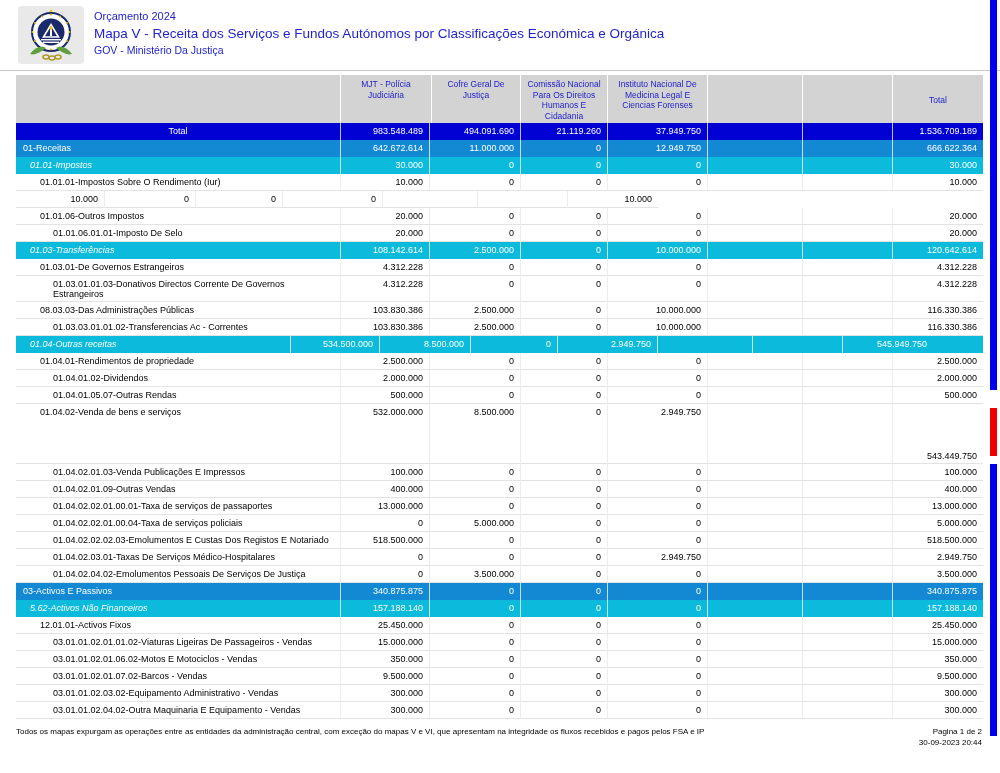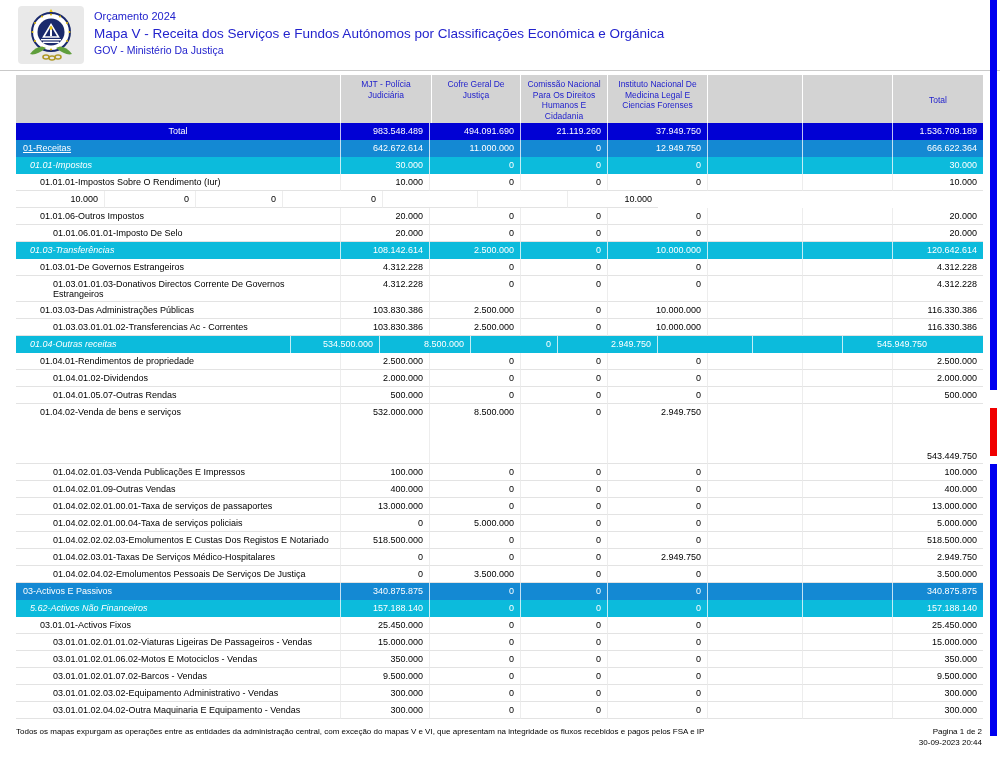--- a/index.html
+++ b/index.html
@@ -128,21 +128,21 @@
         <div class="cell lbl " style="width: 325px;">Total</div>
         <div class="cell num" style="width: 89px;">983.548.489</div>
         <div class="cell num" style="width: 91px;">494.091.690</div>
         <div class="cell num" style="width: 87px;">21.119.260</div>
         <div class="cell num" style="width: 100px;">37.949.750</div>
         <div class="cell num" style="width: 95px;"></div>
         <div class="cell num" style="width: 90px;"></div>
         <div class="cell num" style="width: 90px;">1.536.709.189</div>
       </div>
       <div class="trow r-lvl1">
-        <div class="cell lbl ind1" style="width: 325px; text-decoration: underline;">01-Receitas</div>
+        <div class="cell lbl ind1" style="width: 325px;">01-Receitas</div>
         <div class="cell num" style="width: 89px;">642.672.614</div>
         <div class="cell num" style="width: 91px;">11.000.000</div>
         <div class="cell num" style="width: 87px;">0</div>
         <div class="cell num" style="width: 100px;">12.949.750</div>
         <div class="cell num" style="width: 95px;"></div>
         <div class="cell num" style="width: 90px;"></div>
         <div class="cell num" style="width: 90px;">666.622.364</div>
       </div>
       <div class="trow r-lvl2">
         <div class="cell lbl ind2" style="width: 325px;">01.01-Impostos</div>
@@ -217,21 +217,21 @@
         <div class="cell lbl ind4" style="width: 325px;">01.03.01.01.03-Donativos Directos Corrente De Governos Estrangeiros</div>
         <div class="cell num" style="width: 89px;">4.312.228</div>
         <div class="cell num" style="width: 91px;">0</div>
         <div class="cell num" style="width: 87px;">0</div>
         <div class="cell num" style="width: 100px;">0</div>
         <div class="cell num" style="width: 95px;"></div>
         <div class="cell num" style="width: 90px;"></div>
         <div class="cell num" style="width: 90px;">4.312.228</div>
       </div>
       <div class="trow r-white">
-        <div class="cell lbl ind3" style="width: 325px;">01.03.03-Das Administrações Públicas</div>
+        <div class="cell lbl ind3" style="width: 325px;">08.03.03-Das Administrações Públicas</div>
         <div class="cell num" style="width: 89px;">103.830.386</div>
         <div class="cell num" style="width: 91px;">2.500.000</div>
         <div class="cell num" style="width: 87px;">0</div>
         <div class="cell num" style="width: 100px;">10.000.000</div>
         <div class="cell num" style="width: 95px;"></div>
         <div class="cell num" style="width: 90px;"></div>
         <div class="cell num" style="width: 90px;">116.330.386</div>
       </div>
       <div class="trow r-white">
         <div class="cell lbl ind4" style="width: 325px;">01.03.03.01.01.02-Transferencias Ac - Correntes</div>
@@ -377,21 +377,21 @@
         <div class="cell lbl ind2" style="width: 325px;">5.62-Activos Não Financeiros</div>
         <div class="cell num" style="width: 89px;">157.188.140</div>
         <div class="cell num" style="width: 91px;">0</div>
         <div class="cell num" style="width: 87px;">0</div>
         <div class="cell num" style="width: 100px;">0</div>
         <div class="cell num" style="width: 95px;"></div>
         <div class="cell num" style="width: 90px;"></div>
         <div class="cell num" style="width: 90px;">157.188.140</div>
       </div>
       <div class="trow r-white">
-        <div class="cell lbl ind3" style="width: 325px;">03.01.01-Activos Fixos</div>
+        <div class="cell lbl ind3" style="width: 325px;">12.01.01-Activos Fixos</div>
         <div class="cell num" style="width: 89px;">25.450.000</div>
         <div class="cell num" style="width: 91px;">0</div>
         <div class="cell num" style="width: 87px;">0</div>
         <div class="cell num" style="width: 100px;">0</div>
         <div class="cell num" style="width: 95px;"></div>
         <div class="cell num" style="width: 90px;"></div>
         <div class="cell num" style="width: 90px;">25.450.000</div>
       </div>
       <div class="trow r-white">
         <div class="cell lbl ind4" style="width: 325px;">03.01.01.02.01.01.02-Viaturas Ligeiras De Passageiros - Vendas</div>

